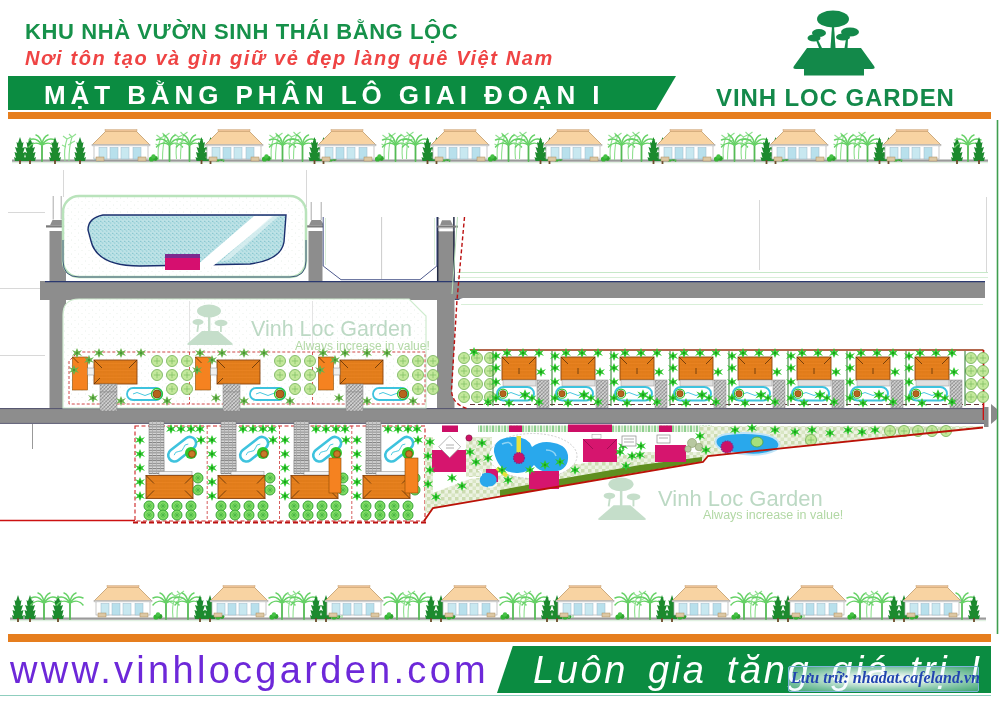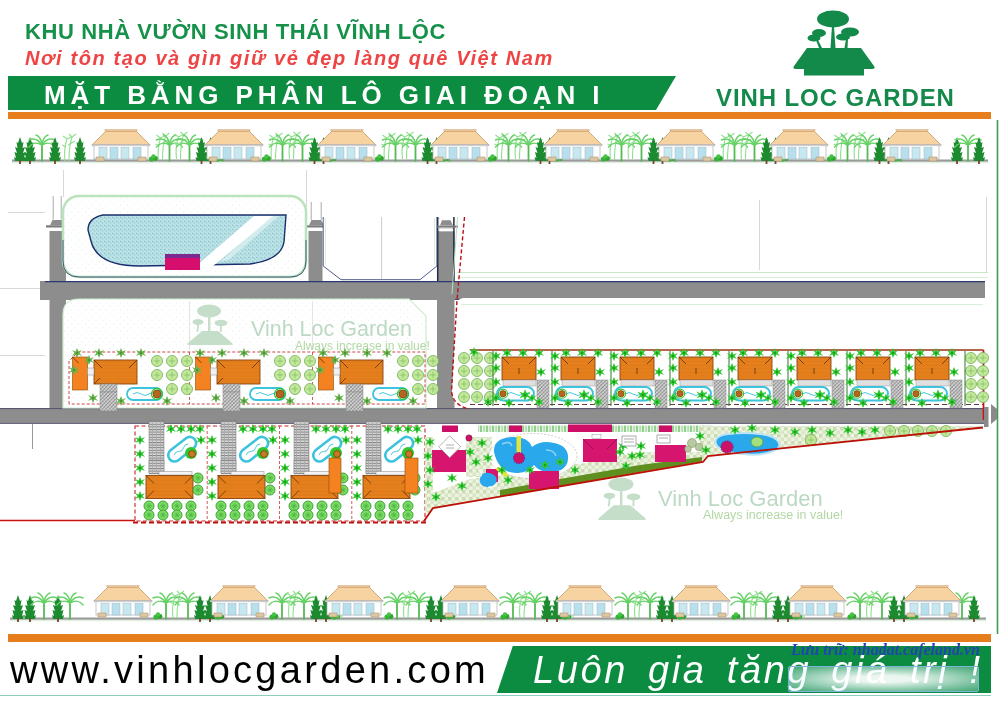--- a/index.html
+++ b/index.html
@@ -4,21 +4,21 @@
 <style>
   html,body{margin:0;padding:0;}
   body{width:1000px;height:701px;position:relative;overflow:hidden;background:#ffffff;font-family:"Liberation Sans",sans-serif;}
   .abs{position:absolute;}
 </style>
 </head>
 <body>
 
 <div class="abs" style="left:0;top:0;width:1000px;height:701px;background:#ffffff;"></div>
 
-<div class="abs" style="left:25px;top:19px;font-size:22px;font-weight:bold;color:#16914a;letter-spacing:0.6px;white-space:nowrap;">KHU NHÀ VƯỜN SINH THÁI VĨNH LỘC</div>
+<div class="abs" style="left:25px;top:19px;font-size:22px;font-weight:bold;color:#16914a;letter-spacing:0.6px;white-space:nowrap;">KHU NHÀ VƯỜN SINH THÁI BẰNG LỘC</div>
 
 <div class="abs" style="left:25px;top:47px;font-size:20px;font-style:italic;font-weight:bold;color:#ef4444;letter-spacing:1.6px;white-space:nowrap;">Nơi tôn tạo và gìn giữ vẻ đẹp làng quê Việt Nam</div>
 
 <div class="abs" style="left:8px;top:76px;width:668px;height:34px;background:#0b8c41;clip-path:polygon(0 0,100% 0,97% 100%,0 100%);"></div>
 
 <div class="abs" style="left:44px;top:80px;font-size:26px;font-weight:bold;color:#ffffff;letter-spacing:4.9px;white-space:nowrap;">MẶT BẰNG PHÂN LÔ GIAI ĐOẠN I</div>
 
 <div class="abs" style="left:8px;top:112px;width:983px;height:7px;background:#e67e1e;"></div>
 
 <svg class="abs" style="left:770px;top:4px;" width="140" height="108" viewBox="0 0 140 108">
@@ -1051,23 +1051,23 @@
 <use href="#house-elev" x="585" y="617"></use>
 <use href="#house-elev" x="701" y="617"></use>
 <use href="#house-elev" x="817" y="617"></use>
 <use href="#house-elev" x="932" y="617"></use>
 </g>
 
 </svg>
 
 <div class="abs" style="left:8px;top:634px;width:983px;height:8px;background:#e67e1e;"></div>
 
-<div class="abs" style="left:10px;top:649px;font-size:38px;color:#000000;letter-spacing:3.3px;white-space:nowrap;">www.vinhlocgarden.com</div>
+<div class="abs" style="left:10px;top:649px;font-size:38px;color:#6d28d9;letter-spacing:3.3px;white-space:nowrap;">www.vinhlocgarden.com</div>
 
 <div class="abs" style="left:497px;top:646px;width:494px;height:47px;background:#0b8c41;clip-path:polygon(3.2% 0,100% 0,100% 100%,0 100%);"></div>
 
 <div class="abs" style="left:533px;top:649px;font-size:38px;font-style:italic;color:#ffffff;letter-spacing:2.6px;word-spacing:7px;white-space:nowrap;">Luôn gia tăng giá trị !</div>
 
 <div class="abs" style="left:0px;top:695px;width:991px;height:1px;background:#8fcebe;"></div>
 
 <div class="abs" style="left:788px;top:666px;width:189px;height:24px;background:radial-gradient(ellipse at center,rgba(255,255,255,0.92) 20%,rgba(235,248,255,0.55) 65%,rgba(225,242,255,0.25) 100%);border:1px solid #7fb3dc;border-radius:2px;"></div>
 
-<div class="abs" style="left:791px;top:641px;font-size:16px;font-family:'Liberation Serif',serif;font-style:italic;font-weight:bold;color:#2145b0;white-space:nowrap;">Lưu trữ: nhadat.cafeland.vn</div>
+<div class="abs" style="left:791px;top:669px;font-size:16px;font-family:'Liberation Serif',serif;font-style:italic;font-weight:bold;color:#2145b0;white-space:nowrap;">Lưu trữ: nhadat.cafeland.vn</div>
 
 </body></html>

